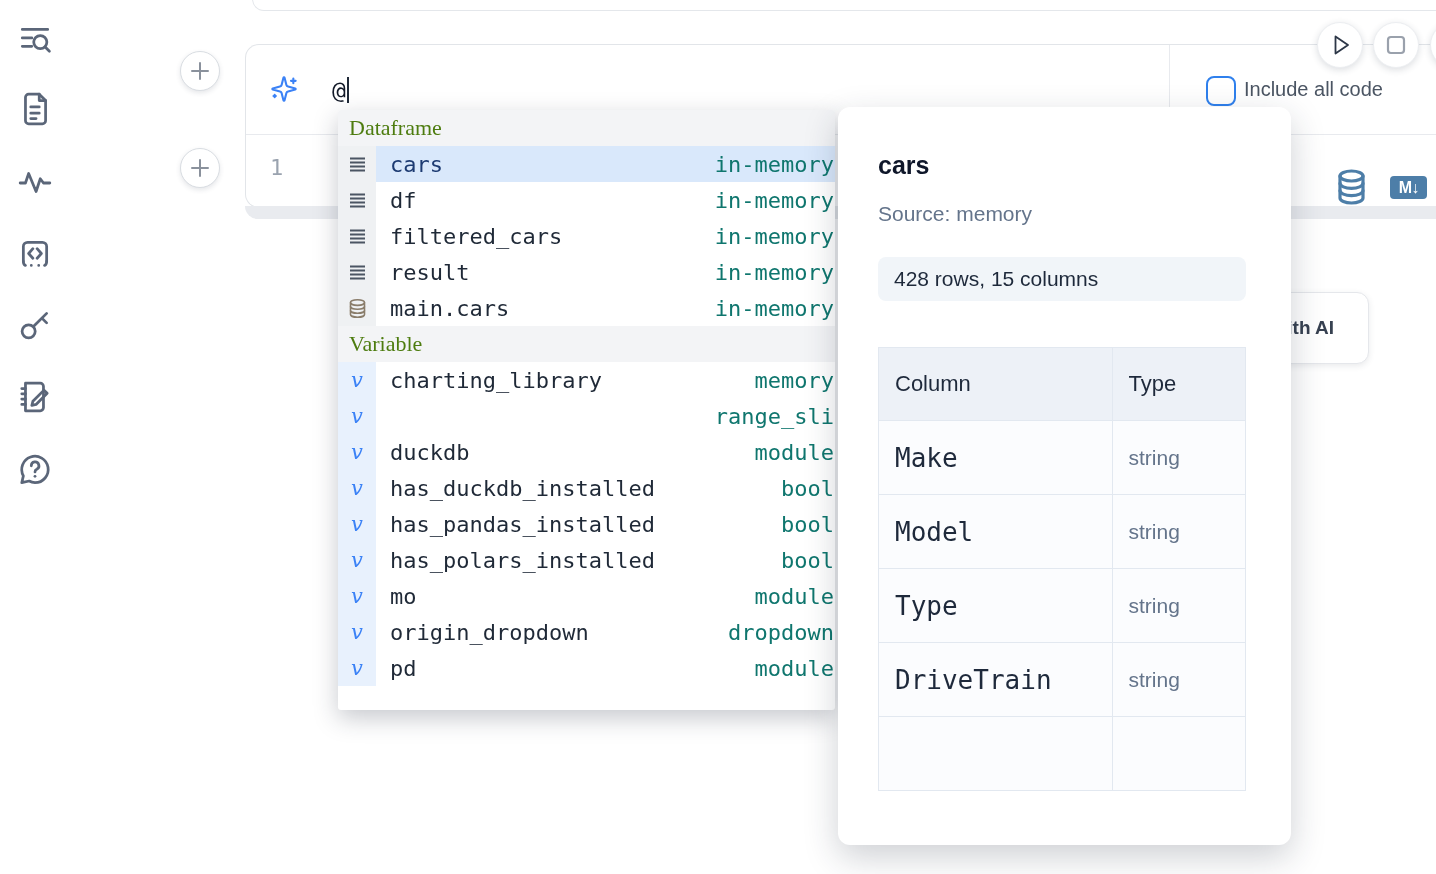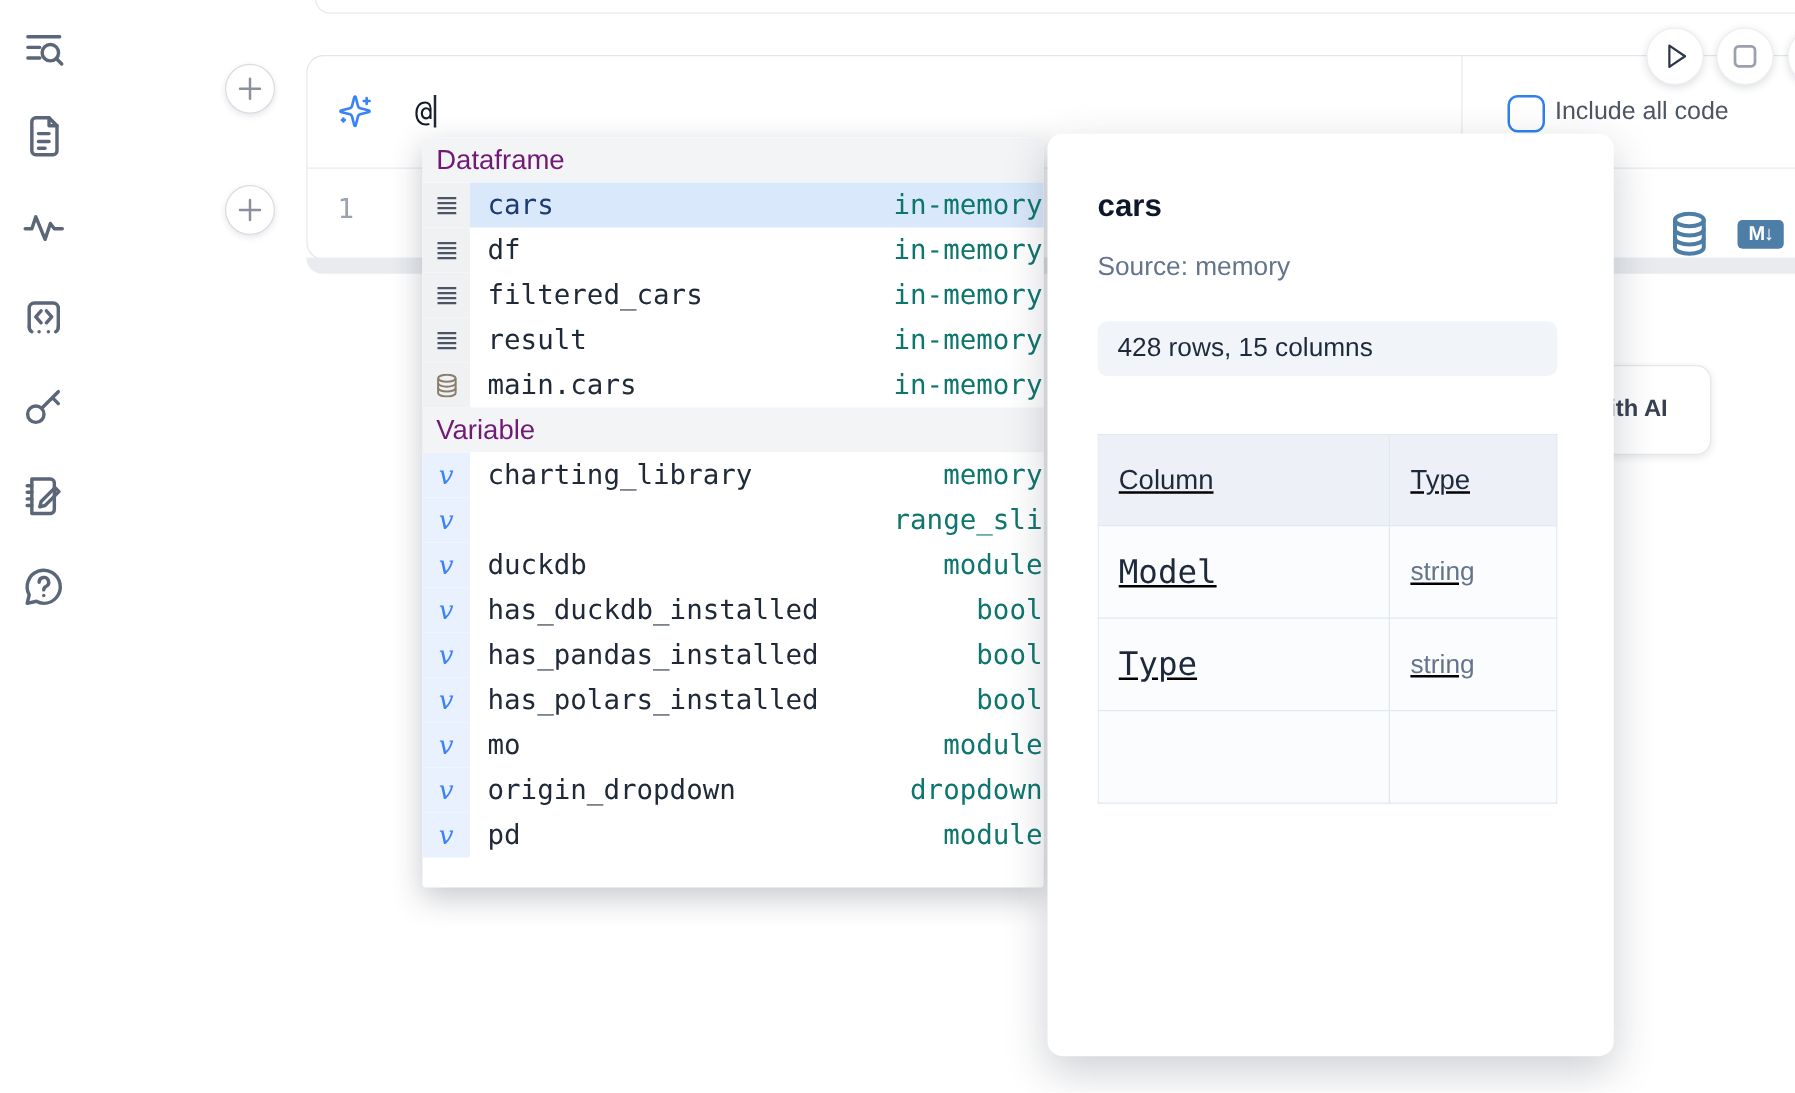--- a/index.html
+++ b/index.html
@@ -84,22 +84,22 @@
   }
   .run-circle svg{width:42px;height:42px;display:block;margin:1px;}
 
   
   .ac-panel{
     left:338px;top:110px;width:497px;height:600px;background:#fff;
     box-shadow:0 8px 24px rgba(30,40,60,.25);border-radius:3px;
     overflow:hidden;z-index:40;font-size:22px;
   }
   .ac-header{
-    height:36px;line-height:36px;background:#f3f4f6;color:#701a75;
-    padding-left:11px;font-family:Liberation Sans, sans-serif;
+    height:36px;line-height:36px;background:#f3f4f6;color:#4d7c0f;
+    padding-left:11px;font-family:Liberation Serif, serif;
   }
   .ac-row{display:flex;height:36px;align-items:center;cursor:pointer;background:#fff;}
   .ac-row.selected .ac-main{background:#d9e8fb;}
   .ac-row.selected .ac-name{color:#1d3b72;}
   .ac-gutter{
     width:38px;height:36px;flex:0 0 38px;display:flex;
     align-items:center;justify-content:center;background:#eff1f3;
   }
   .ac-gutter.var{background:#e8f1fd;}
   .ac-main{flex:1;display:flex;height:36px;align-items:center;min-width:0;}
@@ -125,21 +125,21 @@
   .popup-title{
     position:absolute;left:40px;top:44px;font-size:25px;font-weight:bold;color:#0f172a;
   }
   .popup-source{position:absolute;left:40px;top:95px;font-size:21px;color:#64748b;}
   .popup-badge{
     position:absolute;left:40px;top:150px;width:368px;height:44px;
     background:#f1f5f9;border-radius:8px;line-height:44px;
     padding-left:16px;box-sizing:border-box;font-size:21px;color:#1e293b;
   }
   .popup-tablewrap{
-    position:absolute;left:40px;top:240px;width:368px;height:466px;overflow:hidden;text-decoration:underline;
+    position:absolute;left:40px;top:240px;width:368px;height:466px;overflow:hidden;
   }
   table.schema{border-collapse:collapse;width:368px;}
   table.schema th,table.schema td{
     border:1px solid #e2e8f0;text-align:left;padding:0 0 0 16px;box-sizing:border-box;
   }
   table.schema th{
     height:73px;background:#edf1f7;font-size:22px;font-weight:normal;color:#1e293b;
   }
   table.schema td{height:74px;background:#fbfcfe;}
   td.col-name{font-family:"DejaVu Sans Mono",monospace;font-size:26px;color:#1e293b;width:234px;}
@@ -411,25 +411,33 @@
   <div class="popup-tablewrap">
     <table class="schema">
       <thead>
         <tr>
           <th>Column</th>
           <th>Type</th>
         </tr>
       </thead>
       <tbody id="schema-body">
           <tr>
+            <td class="col-name">Make</td>
+            <td class="col-type">string</td>
+          </tr>
+          <tr>
             <td class="col-name">Model</td>
             <td class="col-type">string</td>
           </tr>
           <tr>
             <td class="col-name">Type</td>
+            <td class="col-type">string</td>
+          </tr>
+          <tr>
+            <td class="col-name">DriveTrain</td>
             <td class="col-type">string</td>
           </tr>
           <tr>
             <td class="col-name"></td>
             <td class="col-type"></td>
           </tr>
         </tbody>
     </table>
   </div>
 </div>

